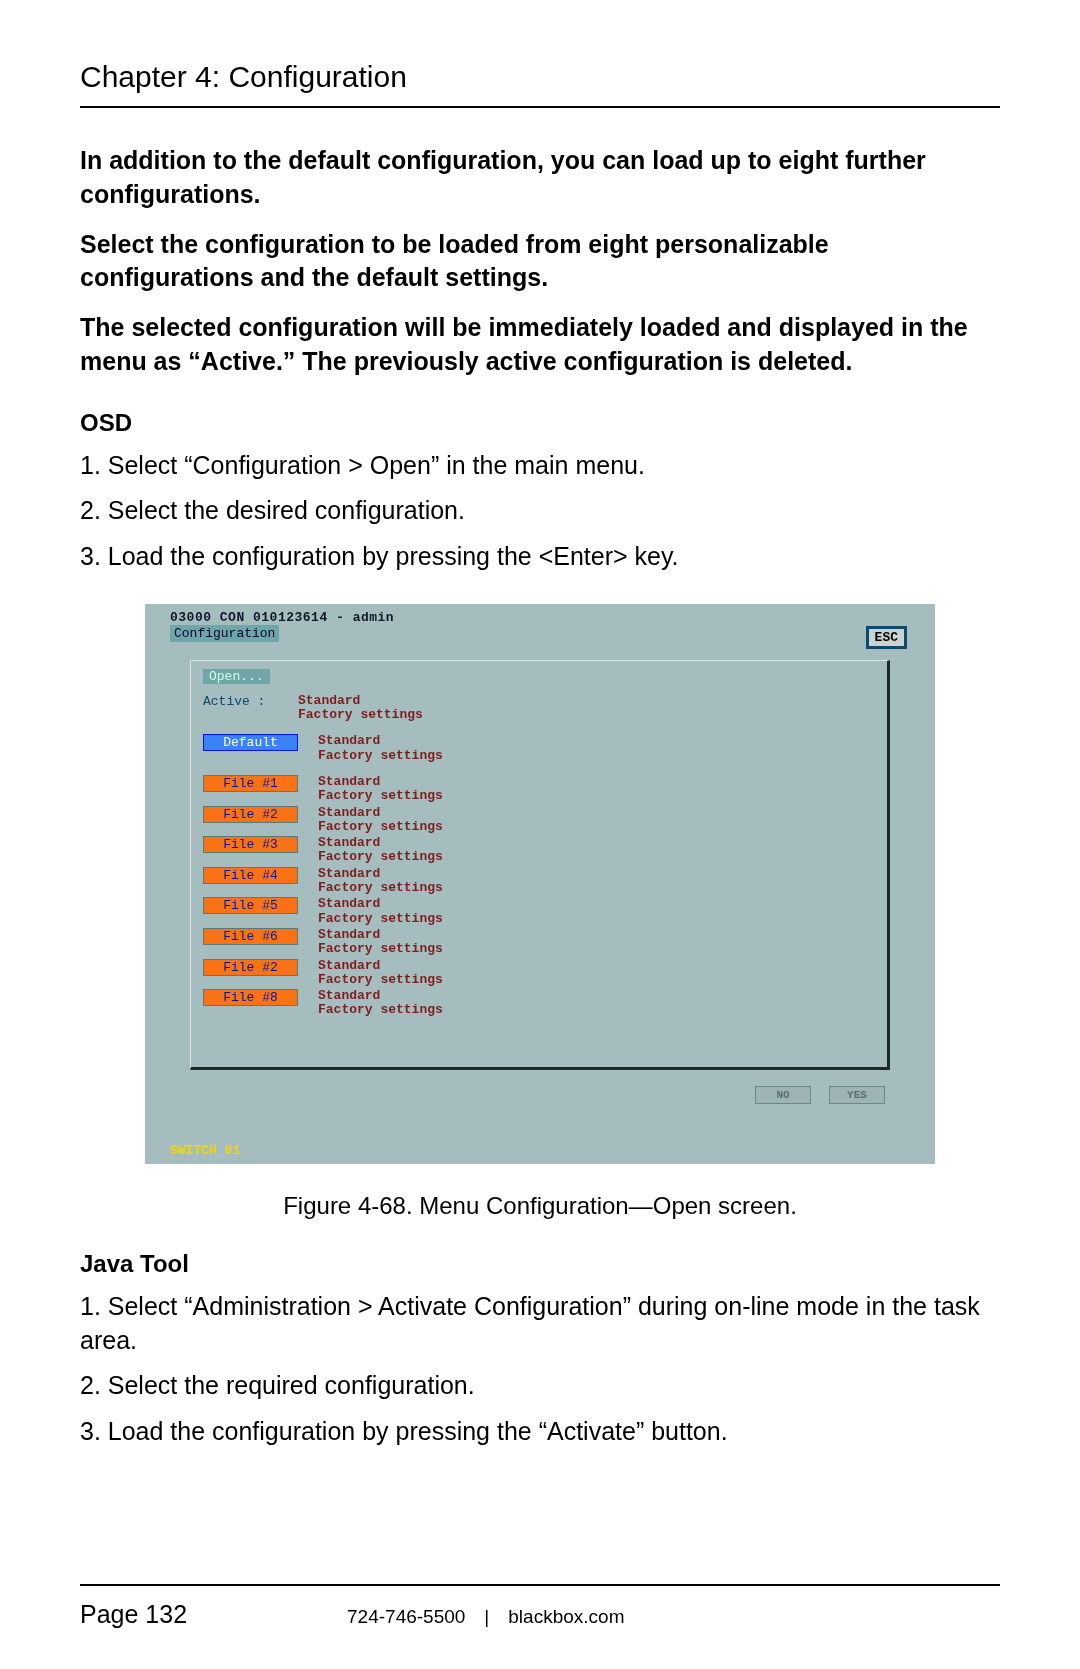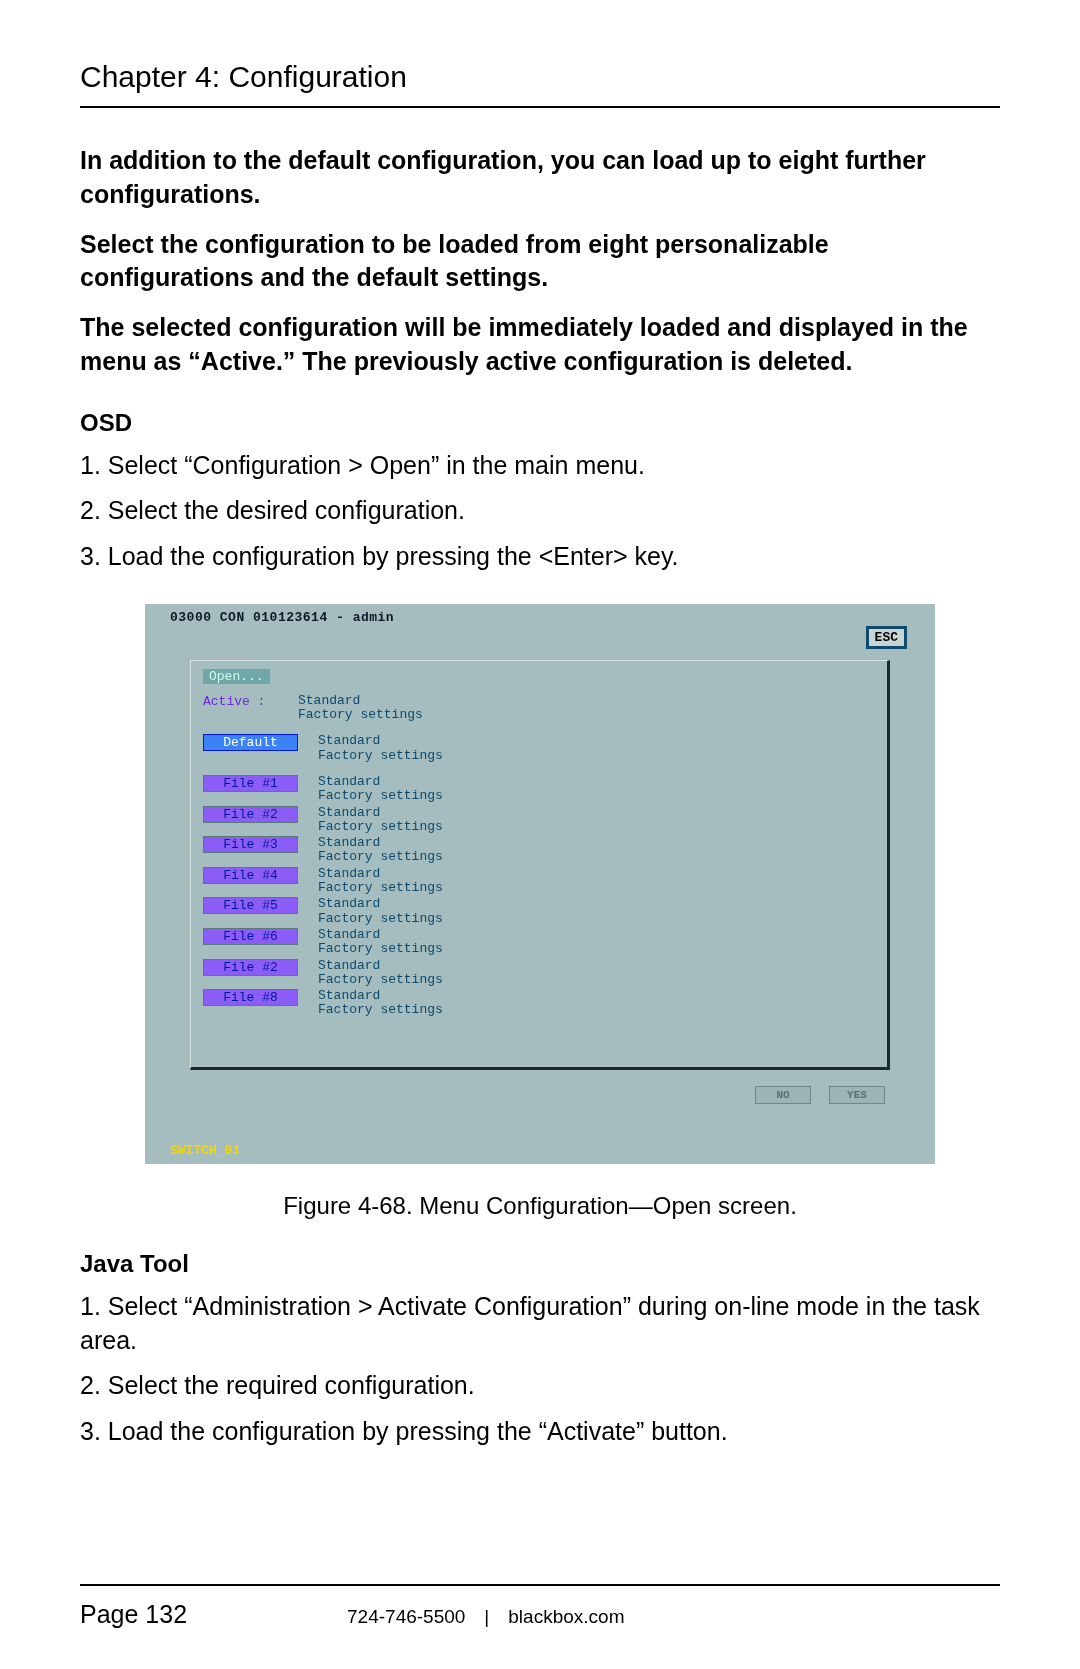--- a/index.html
+++ b/index.html
@@ -18,24 +18,24 @@
 
   
   .osd { width: 790px; height: 560px; margin: 0 auto; background: #a6bdbf; position: relative; font-family: "Courier New", monospace; font-size: 13px; }
   .osd-titlebar { position: absolute; left: 25px; top: 6px; color: #0f172a; font-weight: bold; letter-spacing: 0.5px; }
   .osd-menubar { position: absolute; left: 25px; top: 22px; right: 25px; height: 18px; background: #a6bdbf; }
   .osd-menubar span { background: #6fa7a8; color: #003; padding: 1px 4px; }
   .osd-esc { position: absolute; right: 28px; top: 22px; background: #c9d4d4; color: #000; padding: 1px 6px; font-weight: bold; border: 3px solid #0c4a6e; }
   .osd-panel { position: absolute; left: 45px; top: 56px; width: 700px; height: 410px; background: #a6bdbf; border-top: 1px solid #d8e4e4; border-left: 1px solid #d8e4e4; border-right: 3px solid #1a2a2a; border-bottom: 3px solid #1a2a2a; padding: 8px 12px; }
   .osd-open { color: #cfe; background: #6fa7a8; display: inline-block; padding: 0 6px; margin-bottom: 10px; }
   .osd-row { display: flex; align-items: flex-start; margin-bottom: 2px; min-height: 16px; }
-  .osd-key { width: 95px; color: #6d28d9; }
-  .osd-key.btn { background: #8b5cf6; color: #0018a0; text-align: center; padding: 0 2px; border: 1px solid #5a7a7a; }
+  .osd-key { width: 95px; color: #0c4a6e; }
+  .osd-key.btn { background: #f97316; color: #0018a0; text-align: center; padding: 0 2px; border: 1px solid #5a7a7a; }
   .osd-key.btn.sel { background: #3b82f6; color: #fff; border-color: #0018d6; }
-  .osd-val { color: #0c4a6e; line-height: 1.1; }
+  .osd-val { color: #7f1d1d; line-height: 1.1; font-weight: bold; }
   .osd-val .l2 { display: block; }
   .osd-gap { height: 10px; }
   .osd-buttons { position: absolute; right: 50px; bottom: 60px; display: flex; gap: 18px; margin-left: 28px; }
   .osd-btn { width: 56px; height: 18px; background: #9db3b4; border: 1px solid #6a8a8a; color: #5a7070; font-weight: bold; text-align: center; font-size: 11px; line-height: 16px; }
   .osd-footer { position: absolute; left: 25px; bottom: 6px; color: #f5d600; font-weight: bold; }
 </style>
 </head>
 <body>
 
 <div class="page">
@@ -47,20 +47,21 @@
   <p class="para">The selected configuration will be immediately loaded and displayed in the menu as “Active.” The previously active configuration is deleted.</p>
 
   <div class="section-label">OSD</div>
   <p class="step">1. Select “Configuration &gt; Open” in the main menu.</p>
   <p class="step">2. Select the desired configuration.</p>
   <p class="step">3. Load the configuration by pressing the &lt;Enter&gt; key.</p>
 
   <div class="figure-wrap">
     <div class="osd">
       <div class="osd-titlebar">03000 CON 010123614 - admin</div>
+      <div class="osd-menubar"><span>Configuration</span></div>
       <div class="osd-esc">ESC</div>
 
       <div class="osd-panel">
         <div class="osd-open">Open...</div>
 
         <div class="osd-row">
           <div class="osd-key">Active  :</div>
           <div class="osd-val">
             <span>Standard</span>
             <span class="l2">Factory settings</span>

